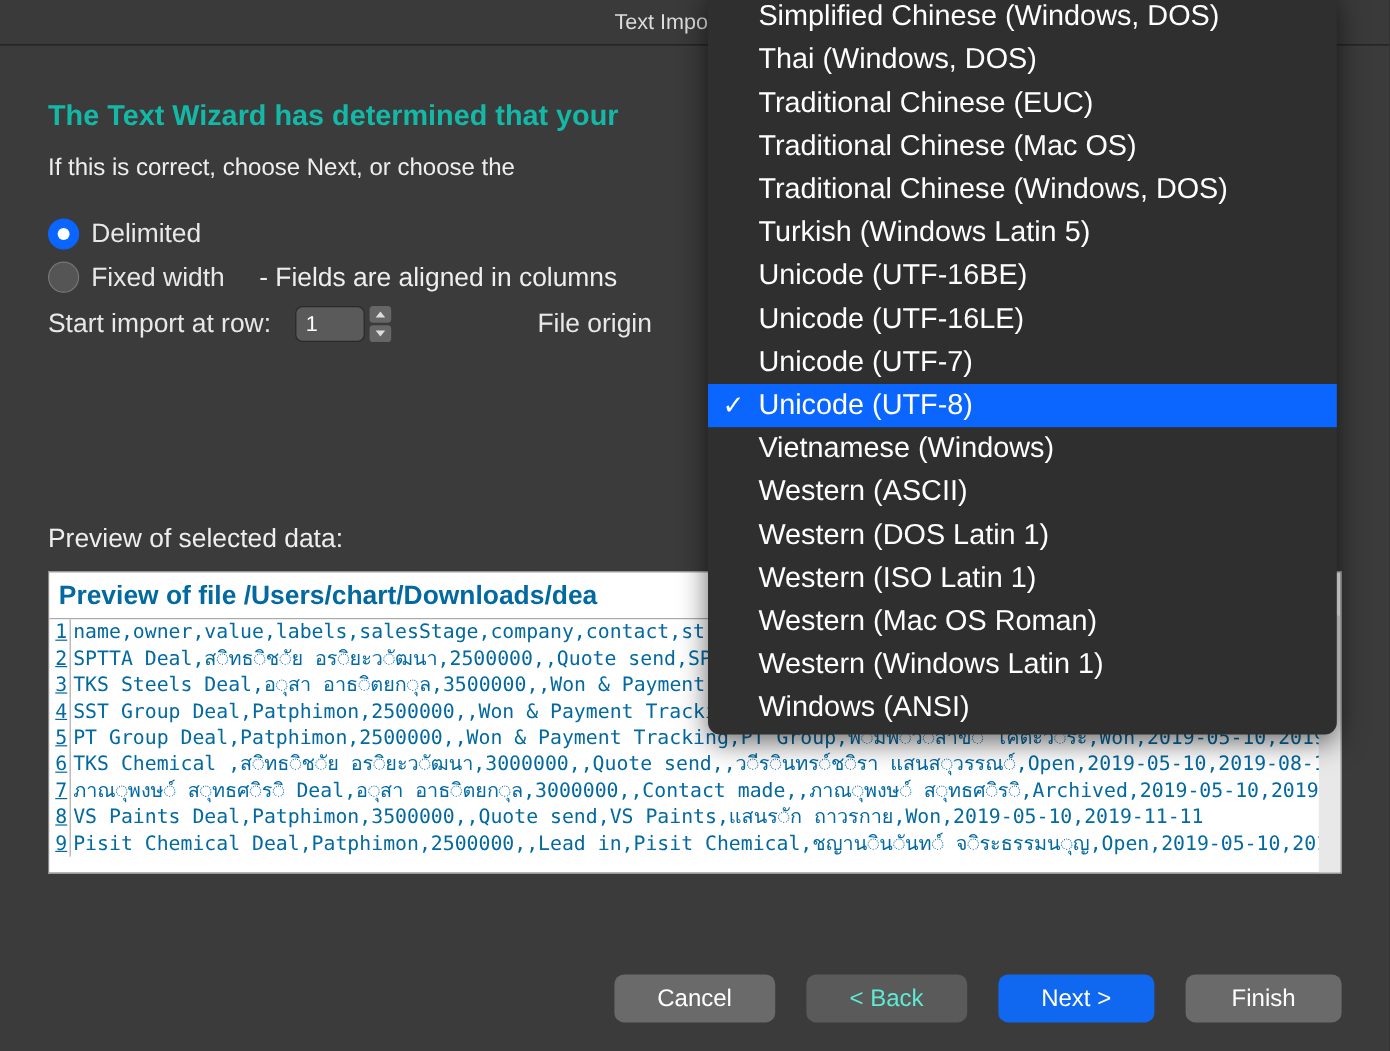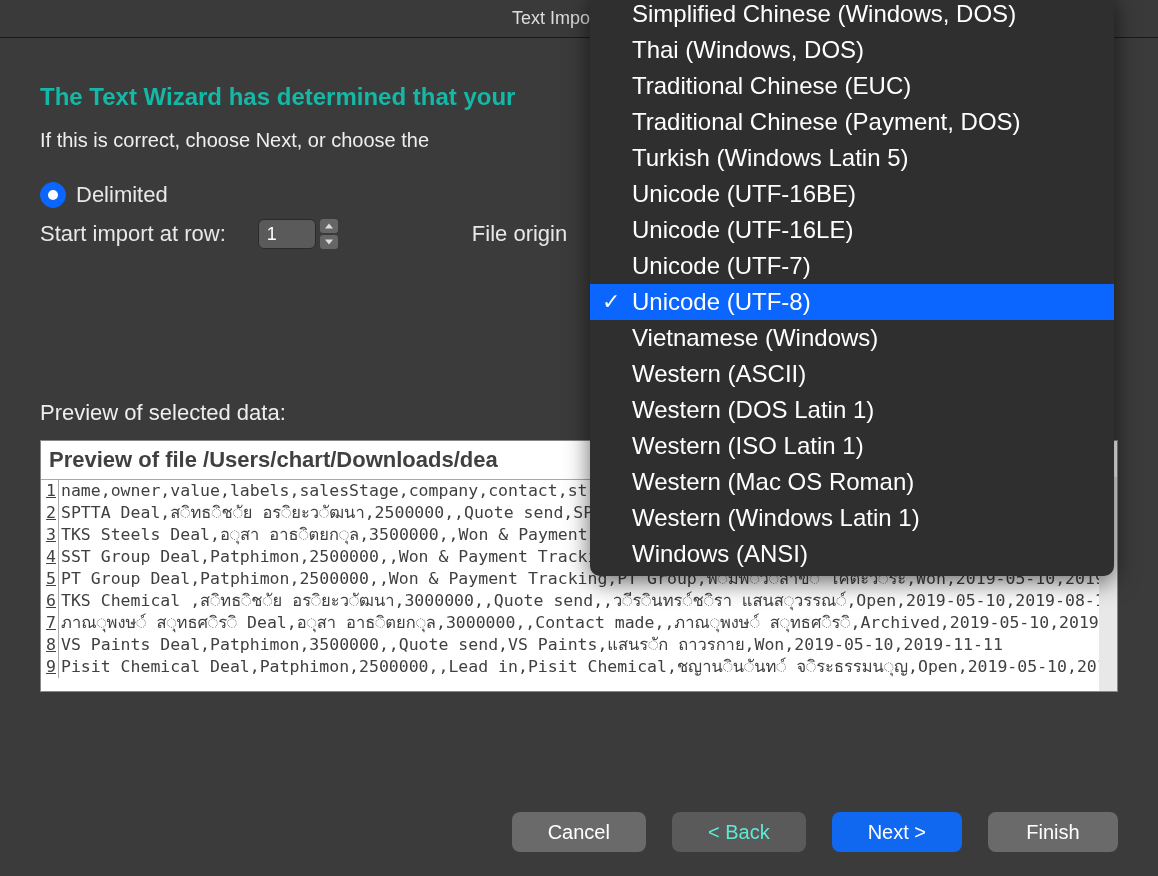--- a/index.html
+++ b/index.html
@@ -69,21 +69,21 @@
     width: 10px; height: 10px;
     background: #fff;
     border-radius: 50%;
   }
   .radio-label { width: 140px; }
   .radio-desc { color: #eee; }
   .row-controls {
     display: flex;
     align-items: center;
     font-size: 22px;
-    gap: 24px;
+    gap: 12px;
     margin-bottom: 150px;
   }
   .num-input {
     display: flex;
     align-items: center;
     margin-left: 8px;
   }
   .num-field {
     width: 58px;
     height: 30px;
@@ -130,21 +130,21 @@
   .file-origin-label {
     margin-left: 110px;
   }
   .preview-label {
     font-size: 22px;
     color: #eee;
     margin-bottom: 14px;
   }
   .preview-box {
     background: #fff;
-    color: #404040;
+    color: #0369a1;
     border: 1px solid #888;
     width: 100%;
     height: 252px;
     overflow: hidden;
     position: relative;
   }
   .preview-header {
     font-size: 22px;
     font-weight: 700;
     padding: 6px 8px;
@@ -244,20 +244,25 @@
 
 <div class="content">
 
   <div class="heading">The Text Wizard has determined that your</div>
   <div class="subheading">If this is correct, choose Next, or choose the</div>
 
   <div class="radio-group">
     <div class="radio-row">
       <div class="radio checked"></div>
       <div class="radio-label">Delimited</div>
+    </div>
+    <div class="radio-row">
+      <div class="radio"></div>
+      <div class="radio-label">Fixed width</div>
+      <div class="radio-desc">- Fields are aligned in columns</div>
     </div>
   </div>
 
   <div class="row-controls">
     <span>Start import at row:</span>
     <div class="num-input">
       <div class="num-field">1</div>
       <div class="stepper">
         <div class="stepper-btn up"></div>
         <div class="stepper-btn down"></div>
@@ -317,21 +322,22 @@
     <div class="btn primary">Next &gt;</div>
     <div class="btn">Finish</div>
   </div>
 
 </div>
 
 <div class="dropdown" id="dropdown">
     <div class="dropdown-item">Simplified Chinese (Windows, DOS)</div>
     <div class="dropdown-item">Thai (Windows, DOS)</div>
     <div class="dropdown-item">Traditional Chinese (EUC)</div>
-    <div class="dropdown-item">Traditional Chinese (Payment, DOS)</div>
+    <div class="dropdown-item">Traditional Chinese (Mac OS)</div>
+    <div class="dropdown-item">Traditional Chinese (Windows, DOS)</div>
     <div class="dropdown-item">Turkish (Windows Latin 5)</div>
     <div class="dropdown-item">Unicode (UTF-16BE)</div>
     <div class="dropdown-item">Unicode (UTF-16LE)</div>
     <div class="dropdown-item">Unicode (UTF-7)</div>
     <div class="dropdown-item selected">Unicode (UTF-8)</div>
     <div class="dropdown-item">Vietnamese (Windows)</div>
     <div class="dropdown-item">Western (ASCII)</div>
     <div class="dropdown-item">Western (DOS Latin 1)</div>
     <div class="dropdown-item">Western (ISO Latin 1)</div>
     <div class="dropdown-item">Western (Mac OS Roman)</div>

